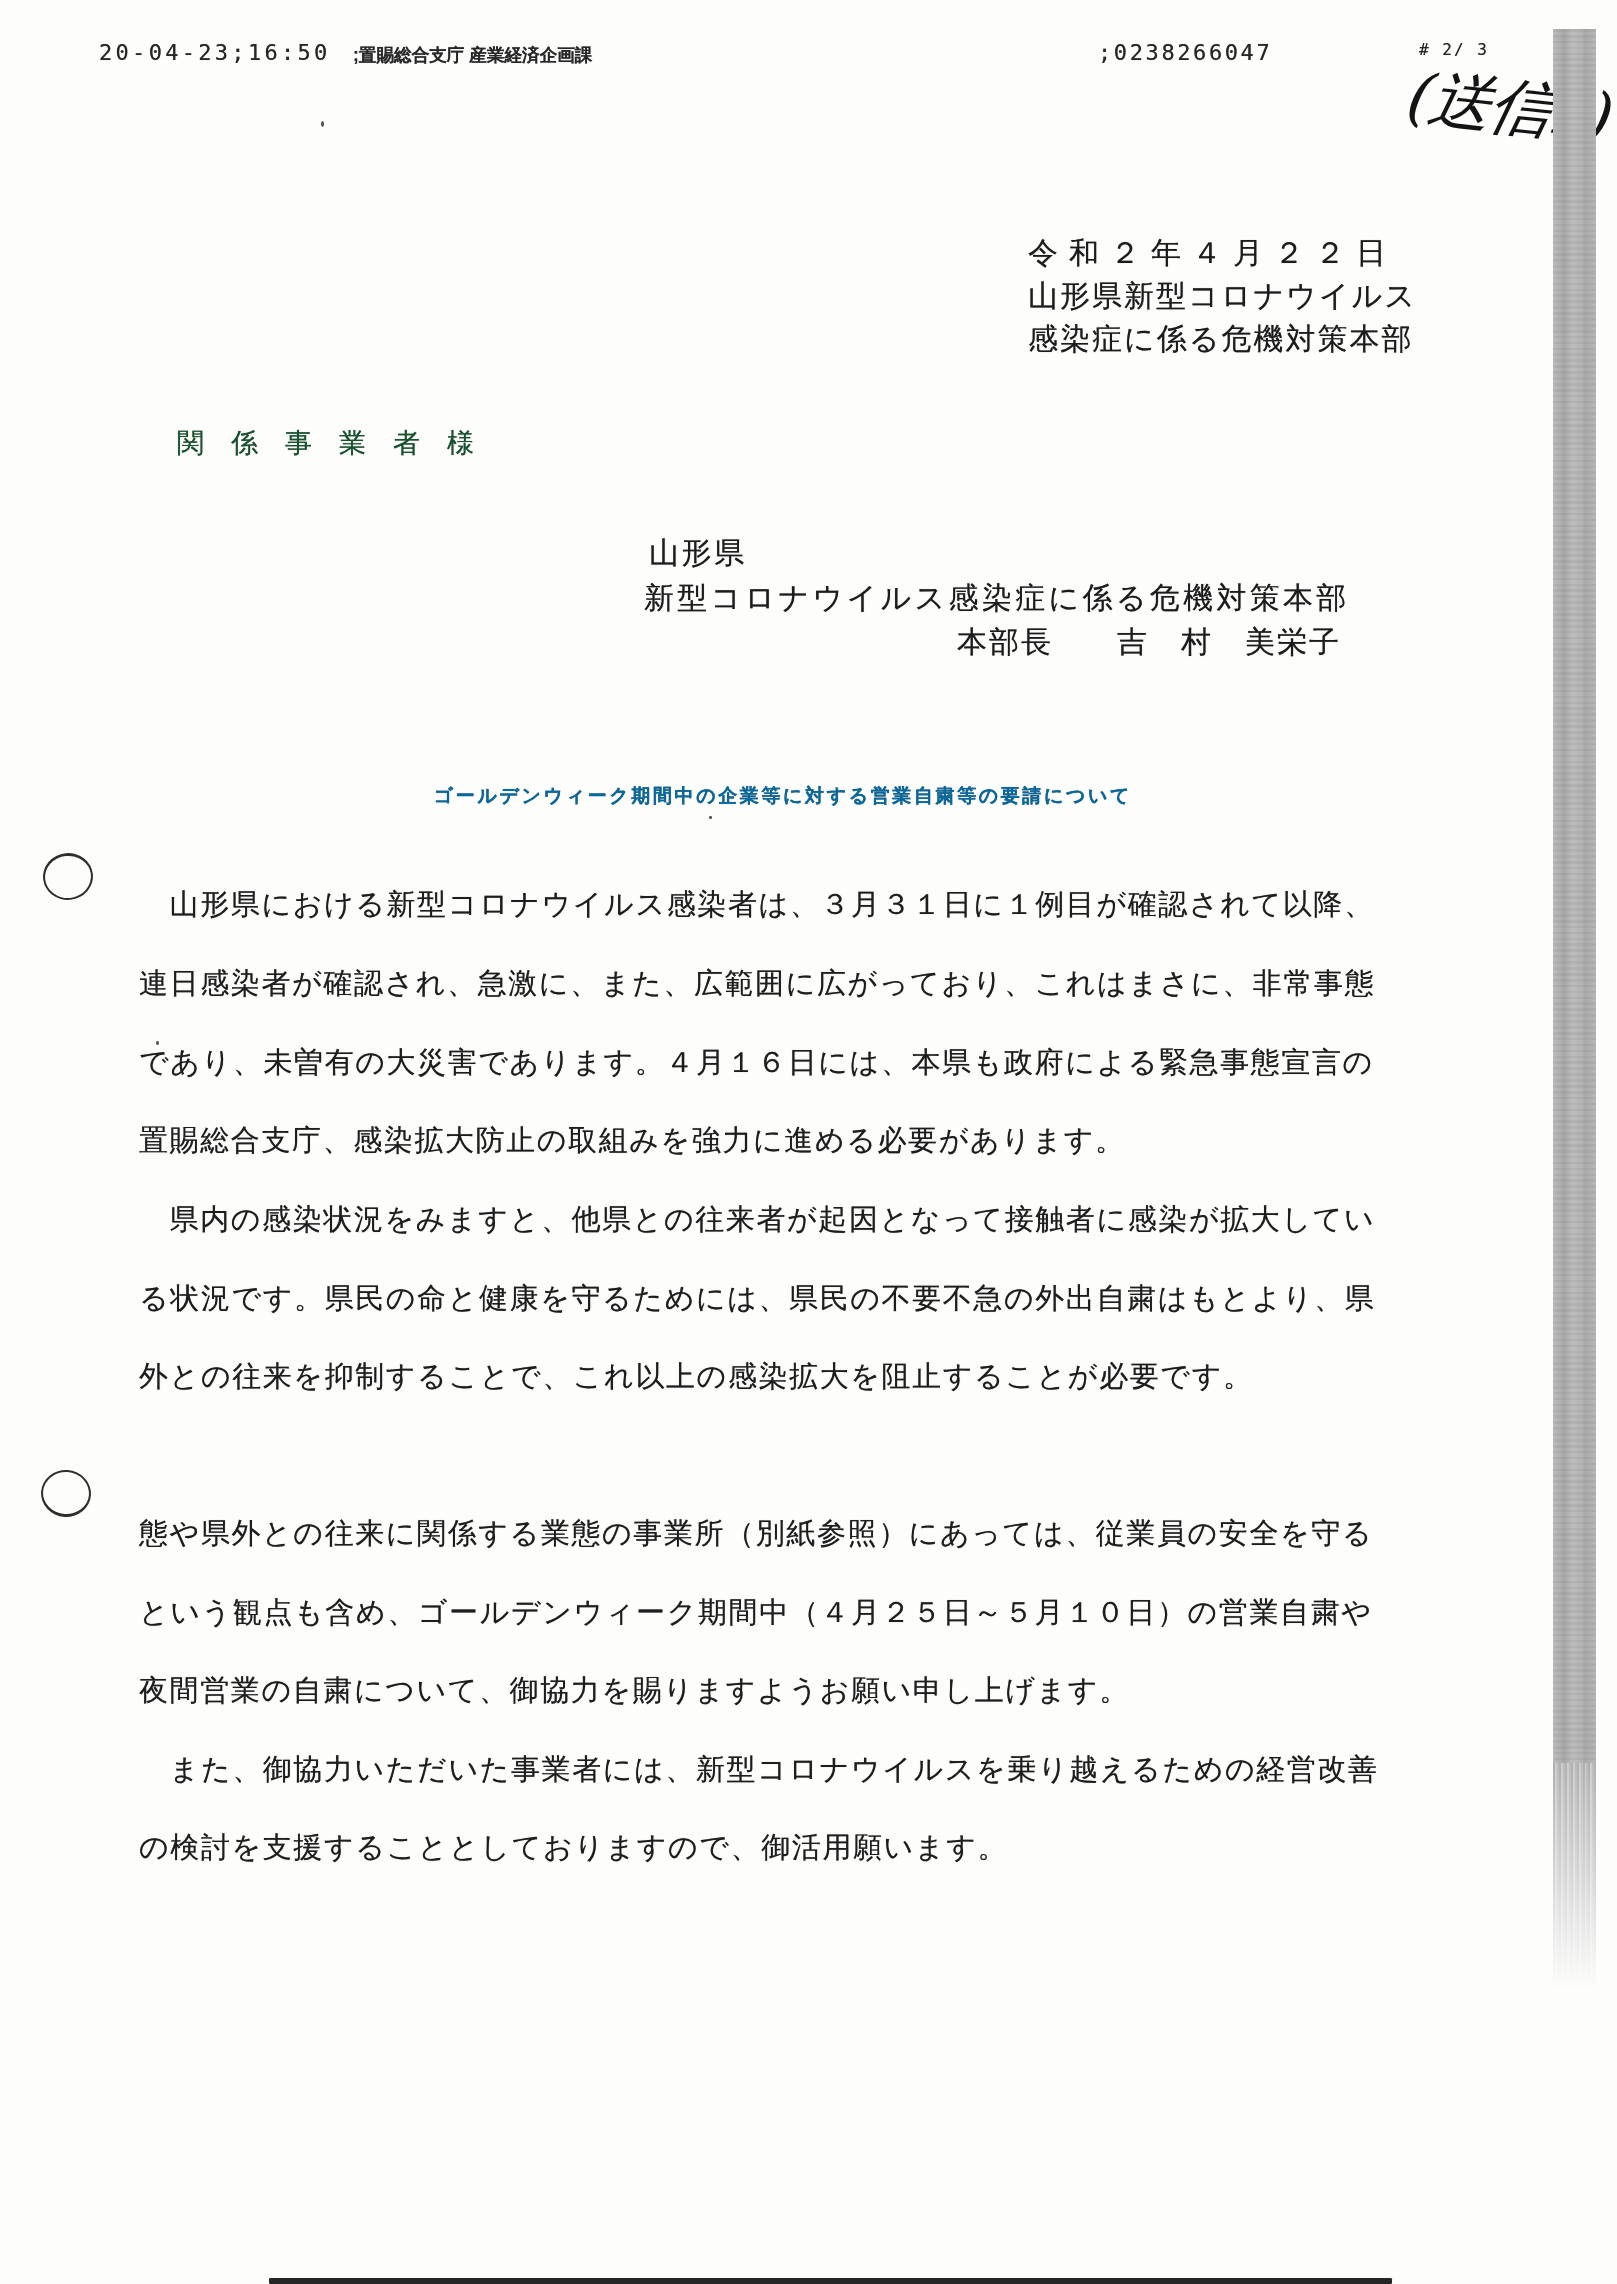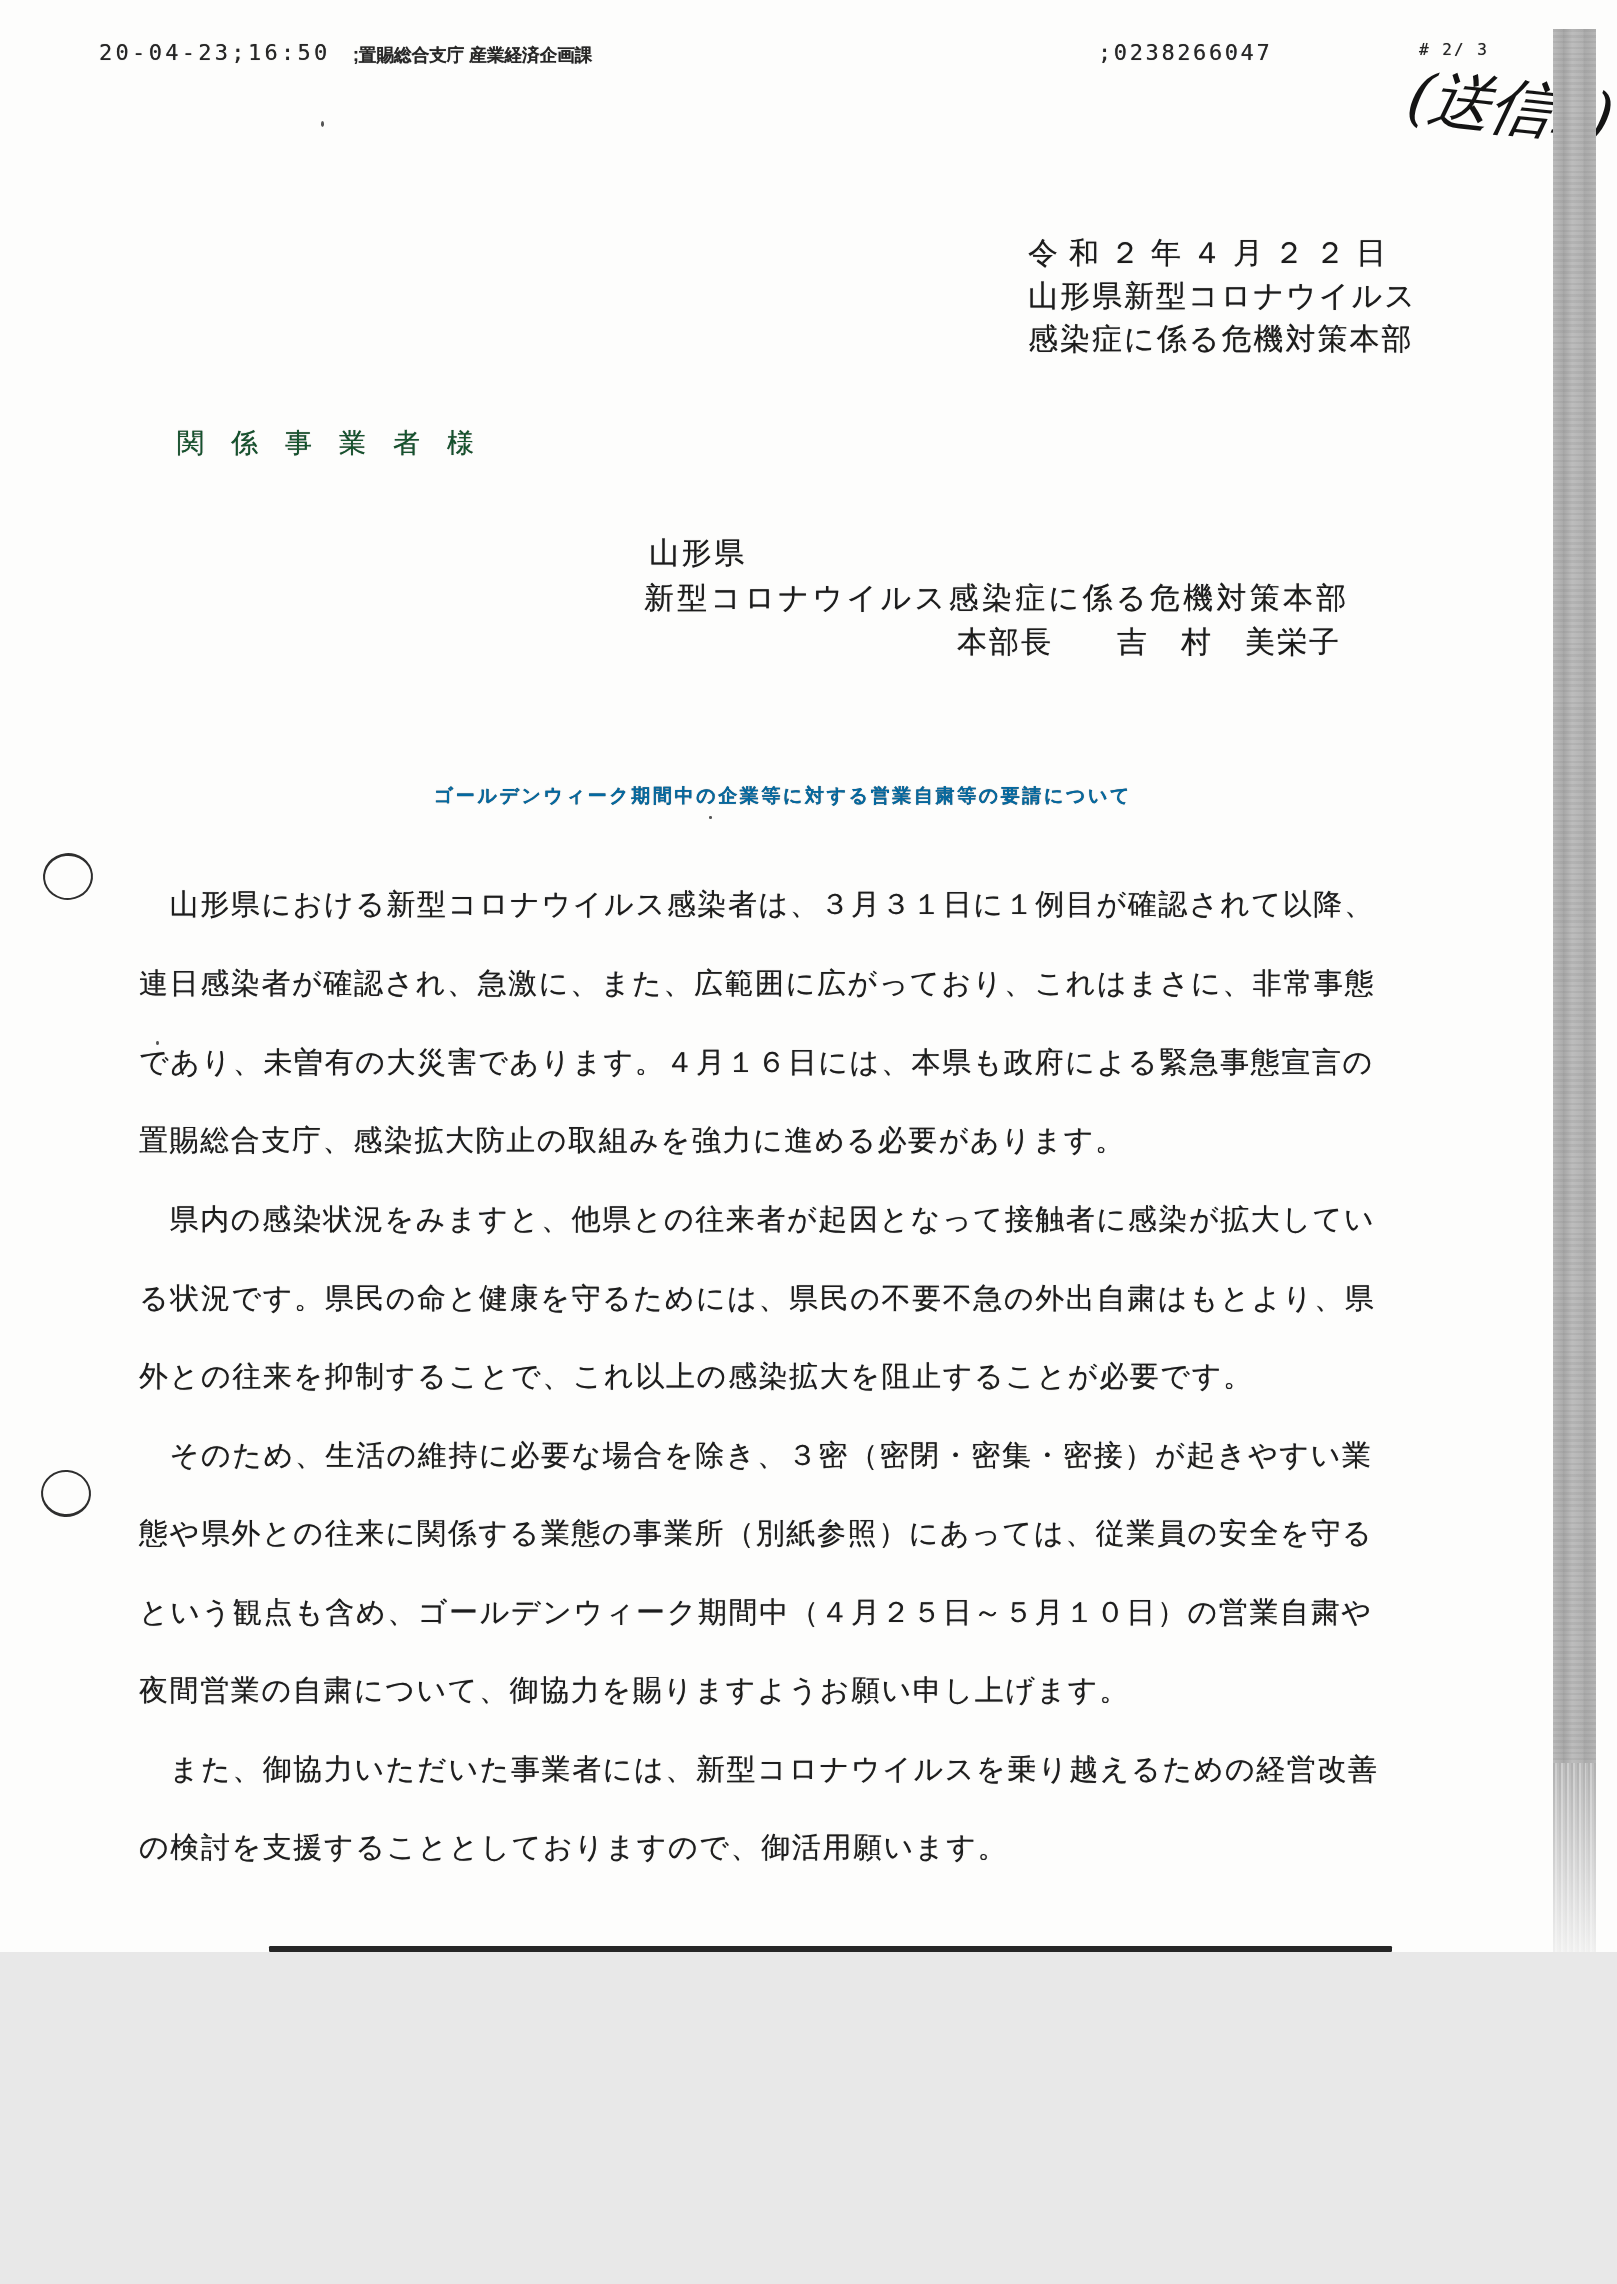--- a/index.html
+++ b/index.html
@@ -1,18 +1,18 @@
 <!DOCTYPE html>
 <html style="font-size:10.4px"><head>
 <meta charset="utf-8">
 <style>
   html,body{margin:0;padding:0;background:#e8e8e8;}
   .page{
     position:relative;
-    width:1617px;height:1952px;
+    width:1617px;height:2284px;
     background:#fdfdfc;
     overflow:hidden;
     font-family:"Liberation Sans","DejaVu Sans",sans-serif;
     color:#1f1f1f;
   }
   
   .fax-line{
     position:absolute;top:40px;height:30px;
     font-family:"DejaVu Sans Mono",monospace;
     color:#262626;
@@ -131,21 +131,20 @@
 
   <div class="title">ゴールデンウィーク期間中の企業等に対する営業自粛等の要請について</div>
 
   <div class="body-line" style="top:885px">　山形県における新型コロナウイルス感染者は、３月３１日に１例目が確認されて以降、</div>
   <div class="body-line" style="top:964px">連日感染者が確認され、急激に、また、広範囲に広がっており、これはまさに、非常事態</div>
   <div class="body-line" style="top:1043px">であり、未曽有の大災害であります。４月１６日には、本県も政府による緊急事態宣言の</div>
   <div class="body-line" style="top:1121px">置賜総合支庁、感染拡大防止の取組みを強力に進める必要があります。</div>
   <div class="body-line" style="top:1279px">る状況です。県民の命と健康を守るためには、県民の不要不急の外出自粛はもとより、県</div>
   <div class="body-line" style="top:1200px">　県内の感染状況をみますと、他県との往来者が起因となって接触者に感染が拡大してい</div>
   <div class="body-line" style="top:1357px">外との往来を抑制することで、これ以上の感染拡大を阻止することが必要です。</div>
-  <div class="body-line" style="top:1436px">　そのため、生活の維持に必要な場合を除き、３密（密閉・密集・密接）が起きやすい業</div>
   <div class="body-line" style="top:1514px">態や県外との往来に関係する業態の事業所（別紙参照）にあっては、従業員の安全を守る</div>
   <div class="body-line" style="top:1593px">という観点も含め、ゴールデンウィーク期間中（４月２５日～５月１０日）の営業自粛や</div>
   <div class="body-line" style="top:1671px">夜間営業の自粛について、御協力を賜りますようお願い申し上げます。</div>
   <div class="body-line" style="top:1750px">　また、御協力いただいた事業者には、新型コロナウイルスを乗り越えるための経営改善</div>
   <div class="body-line" style="top:1828px">の検討を支援することとしておりますので、御活用願います。</div>
 
   <div class="punch-hole hole-top"></div>
   <div class="punch-hole hole-bottom"></div>
   <div class="scan-band"></div>
   <div class="scan-band-tail"></div>

